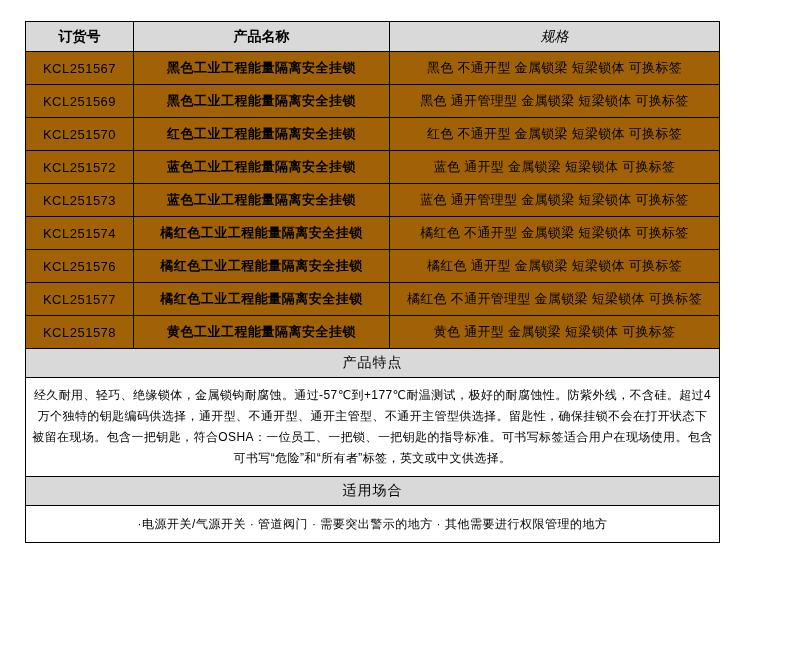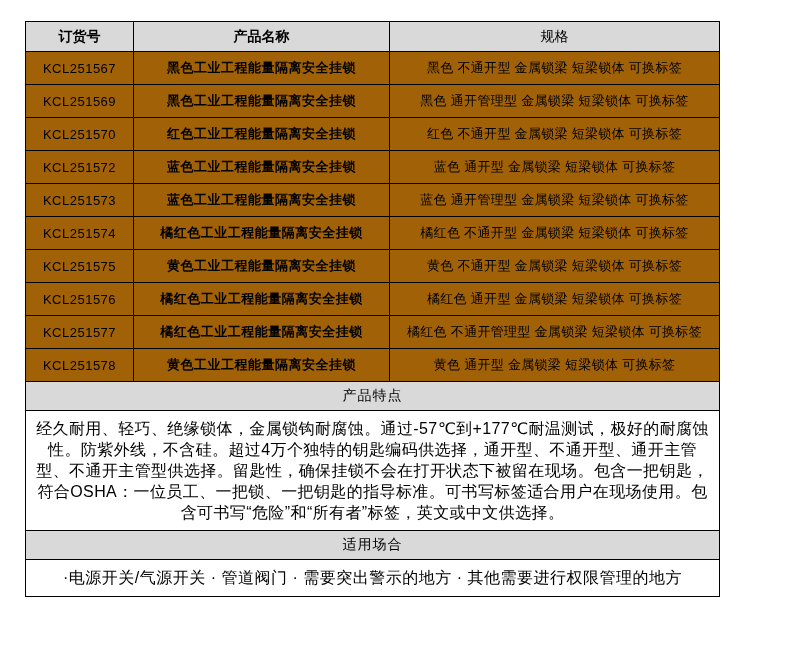--- a/index.html
+++ b/index.html
@@ -37,42 +37,42 @@
   col.c-order { width: 108px; }
   col.c-name  { width: 256px; }
   col.c-spec  { width: 330px; }
 
   tr.head-row th {
     background: #d9d9d9;
     height: 30px;
     font-size: 14px;
     font-weight: bold;
   }
-  tr.head-row th.light { font-weight: normal; }
+  tr.head-row th.light { font-weight: normal; font-style: italic; }
 
   tr.data-row td {
     height: 33px;
     font-size: 13px;
     background: #a16207;
   }
   td.order-cell { letter-spacing: 0.5px; font-size: 13px; }
   td.name-cell  { font-weight: 700; letter-spacing: 0.5px; }
   td.spec-cell  { letter-spacing: 0.3px; }
 
   tr.section-head td {
     background: #d9d9d9;
     height: 29px;
     font-size: 14px;
     font-weight: normal;
     letter-spacing: 1px;
   }
   tr.section-body td {
     background: #ffffff;
     white-space: normal;
-    font-size: 16px;
+    font-size: 12px;
   }
   tr.section-body td.features-cell {
     padding: 7px 6px;
     line-height: 21px;
     text-align: center;
     letter-spacing: 0.4px;
   }
   tr.section-body td.apps-cell {
     height: 37px;
     text-align: center;
@@ -121,25 +121,20 @@
         <td class="order-cell">KCL251573</td>
         <td class="name-cell">蓝色工业工程能量隔离安全挂锁</td>
         <td class="spec-cell">蓝色 通开管理型 金属锁梁 短梁锁体 可换标签</td>
       </tr>
       <tr class="data-row">
         <td class="order-cell">KCL251574</td>
         <td class="name-cell">橘红色工业工程能量隔离安全挂锁</td>
         <td class="spec-cell">橘红色 不通开型 金属锁梁 短梁锁体 可换标签</td>
       </tr>
       <tr class="data-row">
-        <td class="order-cell">KCL251575</td>
-        <td class="name-cell">黄色工业工程能量隔离安全挂锁</td>
-        <td class="spec-cell">黄色 不通开型 金属锁梁 短梁锁体 可换标签</td>
-      </tr>
-      <tr class="data-row">
         <td class="order-cell">KCL251576</td>
         <td class="name-cell">橘红色工业工程能量隔离安全挂锁</td>
         <td class="spec-cell">橘红色 通开型 金属锁梁 短梁锁体 可换标签</td>
       </tr>
       <tr class="data-row">
         <td class="order-cell">KCL251577</td>
         <td class="name-cell">橘红色工业工程能量隔离安全挂锁</td>
         <td class="spec-cell">橘红色 不通开管理型 金属锁梁 短梁锁体 可换标签</td>
       </tr>
       <tr class="data-row">

